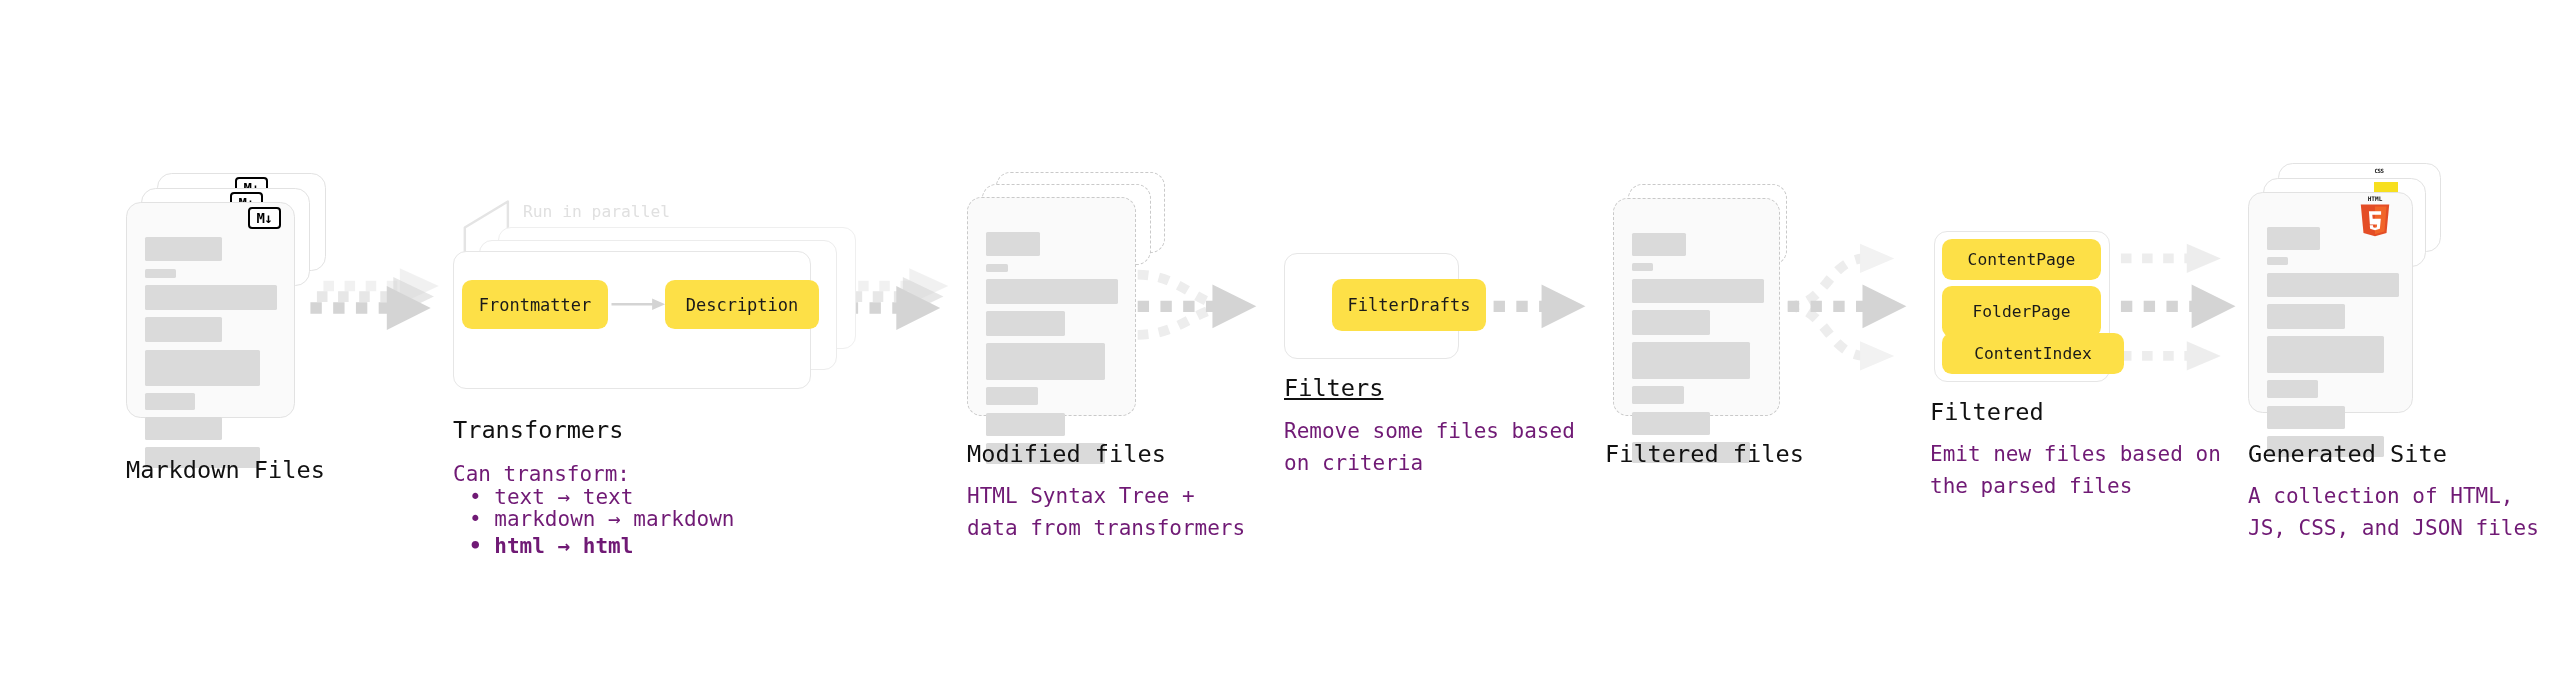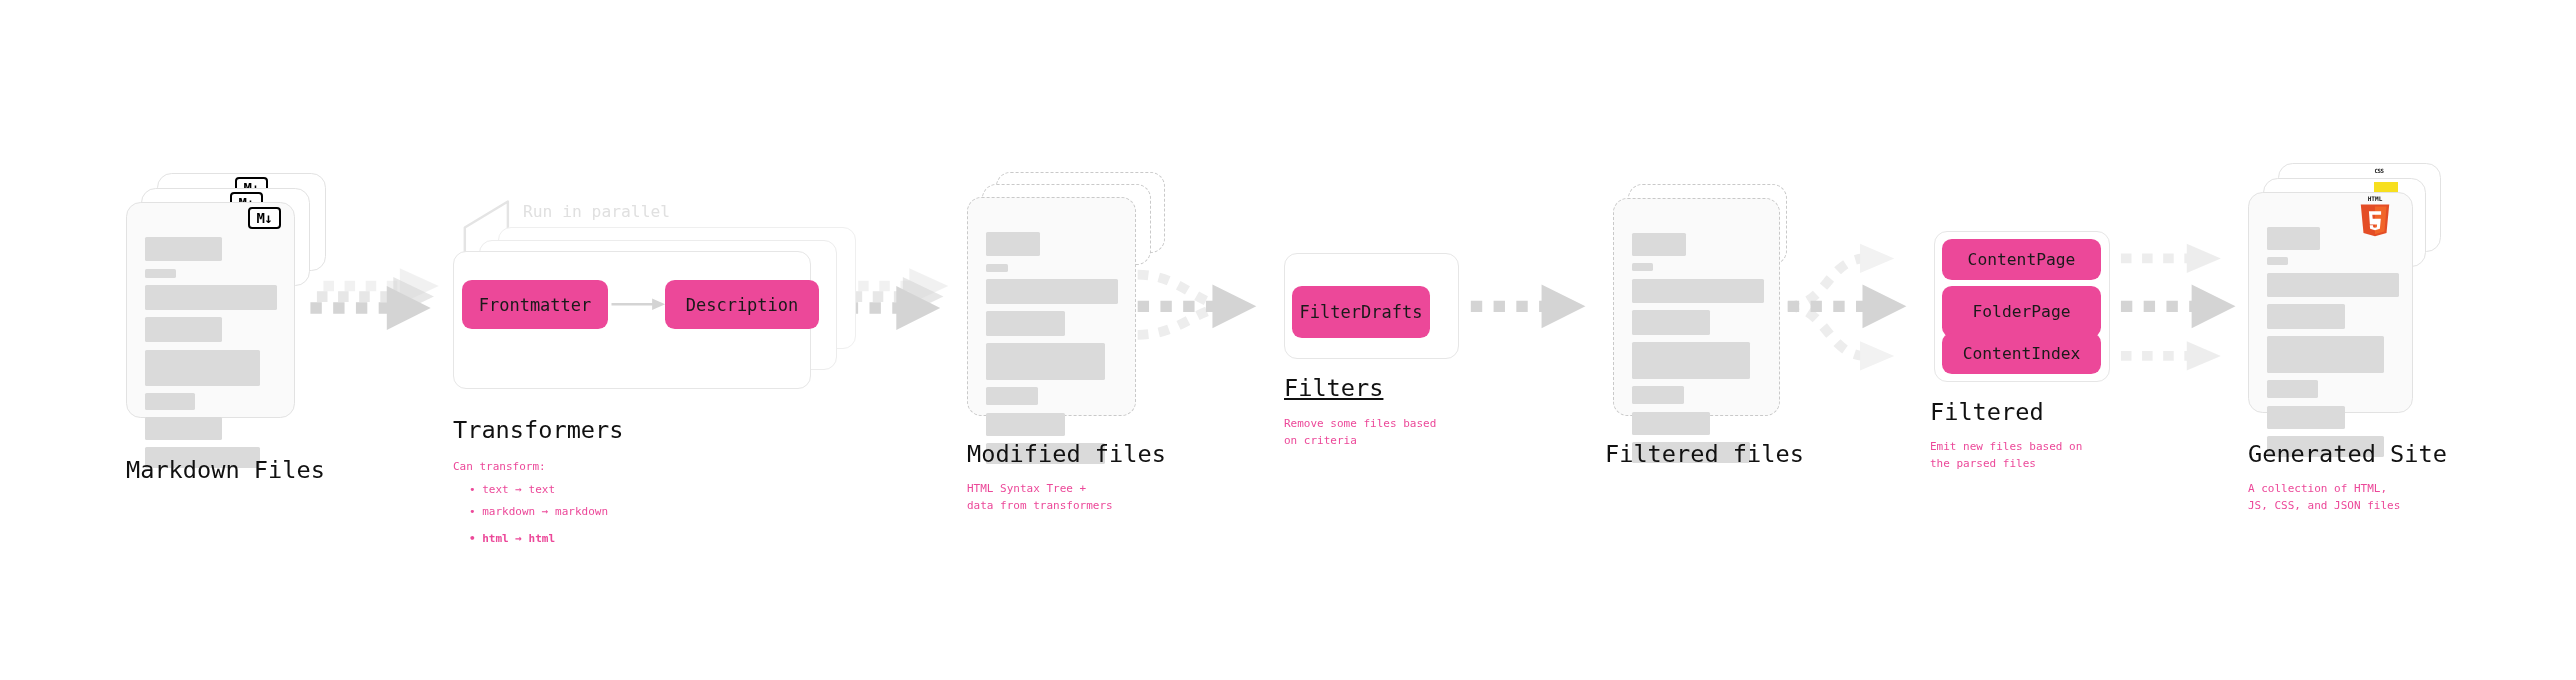--- a/index.html
+++ b/index.html
@@ -112,43 +112,43 @@
   .groupbox {
     position: absolute;
     box-sizing: border-box;
     border: 1.6px solid #e6e6e6;
     border-radius: 13px;
     background: #ffffff;
   }
   .pill {
     position: absolute;
     box-sizing: border-box;
-    background: #ec4899;
+    background: #fde047;
     border-radius: 9.8px;
     display: flex;
     align-items: center;
     justify-content: center;
     font-size: 17px;
     color: #1a1a1a;
     white-space: nowrap;
   }
 
   
   .heading {
     position: absolute;
     font-size: 23.6px;
     color: #111111;
     white-space: nowrap;
     letter-spacing: 0px;
   }
   .sub {
     position: absolute;
-    font-size: 11px;
+    font-size: 21px;
     line-height: 1.5;
-    color: #ec4899;
+    color: #701a75;
     white-space: pre;
   }
   .note {
     position: absolute;
     font-size: 16.3px;
     color: #e0e0e0;
     white-space: nowrap;
   }
 
   svg.overlay {
@@ -330,21 +330,21 @@
     </div>
 
     <div class="heading" style="left:967px; top:440px;">Modified files</div>
     <div class="sub" style="left:967px; top:481px;">HTML Syntax Tree +
 data from transformers</div>
   </div>
 
   <div class="stage" style="left:0;">
 
     <div class="groupbox" style="left:1284px; top:253px; width:175px; height:106px;"></div>
-    <div class="pill" style="left:1292px; top:279px; width:138px; height:52px;margin-top:7px;">FilterDrafts</div>
+    <div class="pill" style="left:1332px; top:279px; width:154px; height:52px;">FilterDrafts</div>
 
     <div class="heading" style="left:1284px; top:374px;text-decoration:underline;">Filters</div>
     <div class="sub" style="left:1284px; top:416px;">Remove some files based
 on criteria</div>
   </div>
 
   <div class="stage" style="left:0;">
 
     <div class="doc-stack">
       <div class="doc-card dashed" style="left:1628px; top:184px; width:159px; height:81px; background:#ffffff;"></div>
@@ -365,21 +365,21 @@
 
     <div class="heading" style="left:1605px; top:440px;">Filtered files</div>
   </div>
 
   <div class="stage" style="left:0;">
 
     <div class="groupbox" style="left:1934px; top:231px; width:176px; height:151px;"></div>
 
     <div class="pill" style="left:1942px; top:239px; width:159px; height:41px; font-size:16.3px;">ContentPage</div>
     <div class="pill" style="left:1942px; top:286px; width:159px; height:51px; font-size:16.3px;">FolderPage</div>
-    <div class="pill" style="left:1942px; top:333px; width:159px; height:41px; font-size:16.3px;">ContentIndex</div>
+    <div class="pill" style="left:1942px; top:333px; width:182px; height:41px; font-size:16.3px;">ContentIndex</div>
 
     <div class="heading" style="left:1930px; top:398px;">Filtered</div>
     <div class="sub" style="left:1930px; top:439px;">Emit new files based on
 the parsed files</div>
   </div>
 
   <div class="stage" style="left:0;">
 
     <div class="doc-stack">
 

